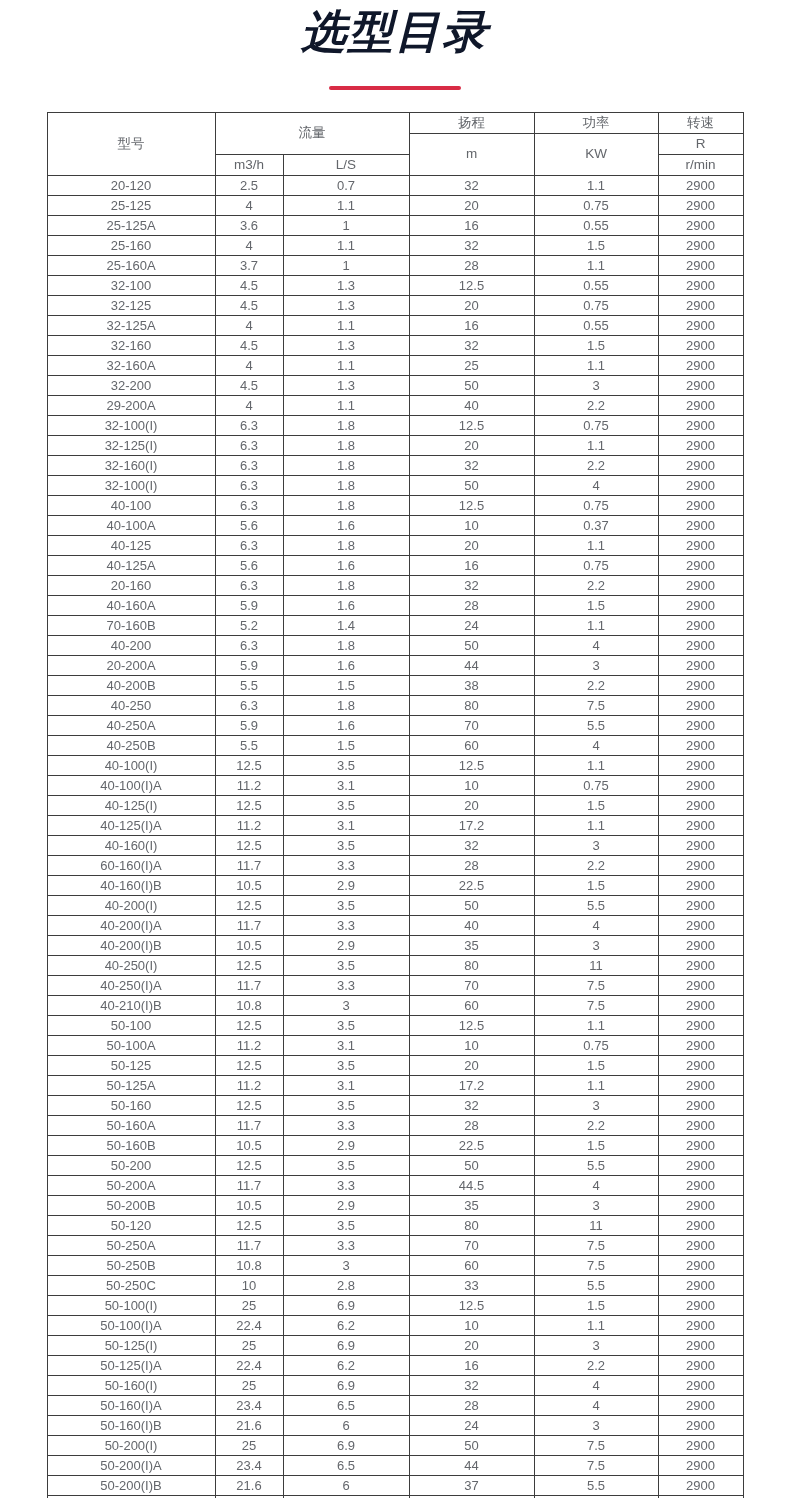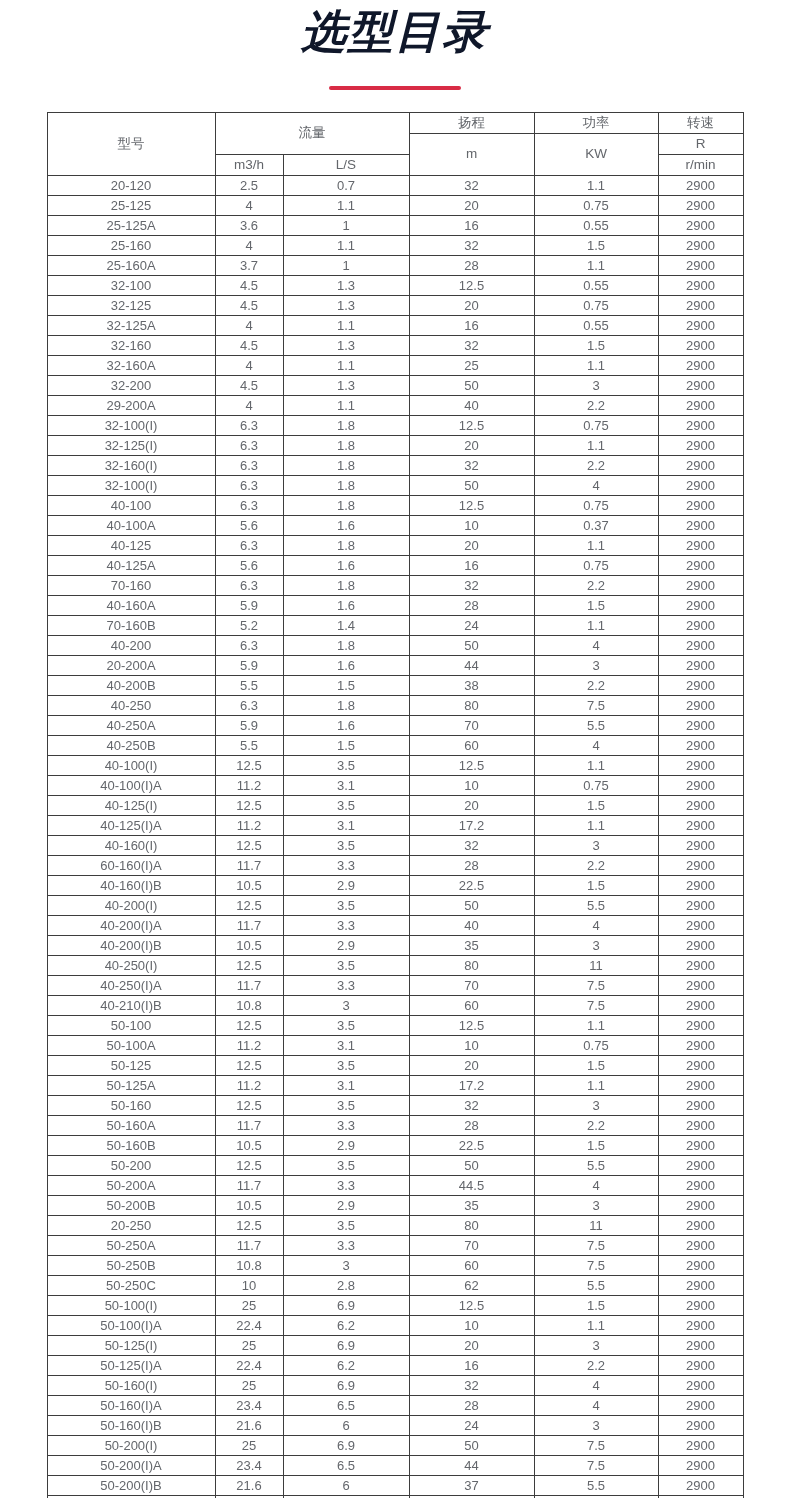--- a/index.html
+++ b/index.html
@@ -251,21 +251,21 @@
         </tr>
         <tr>
           <td>40-125A</td>
           <td>5.6</td>
           <td>1.6</td>
           <td>16</td>
           <td>0.75</td>
           <td>2900</td>
         </tr>
         <tr>
-          <td>70-160</td>
+          <td>20-160</td>
           <td>6.3</td>
           <td>1.8</td>
           <td>32</td>
           <td>2.2</td>
           <td>2900</td>
         </tr>
         <tr>
           <td>40-160A</td>
           <td>5.9</td>
           <td>1.6</td>
@@ -507,21 +507,21 @@
         </tr>
         <tr>
           <td>50-200B</td>
           <td>10.5</td>
           <td>2.9</td>
           <td>35</td>
           <td>3</td>
           <td>2900</td>
         </tr>
         <tr>
-          <td>20-250</td>
+          <td>50-120</td>
           <td>12.5</td>
           <td>3.5</td>
           <td>80</td>
           <td>11</td>
           <td>2900</td>
         </tr>
         <tr>
           <td>50-250A</td>
           <td>11.7</td>
           <td>3.3</td>
@@ -534,21 +534,21 @@
           <td>10.8</td>
           <td>3</td>
           <td>60</td>
           <td>7.5</td>
           <td>2900</td>
         </tr>
         <tr>
           <td>50-250C</td>
           <td>10</td>
           <td>2.8</td>
-          <td>62</td>
+          <td>33</td>
           <td>5.5</td>
           <td>2900</td>
         </tr>
         <tr>
           <td>50-100(I)</td>
           <td>25</td>
           <td>6.9</td>
           <td>12.5</td>
           <td>1.5</td>
           <td>2900</td>

